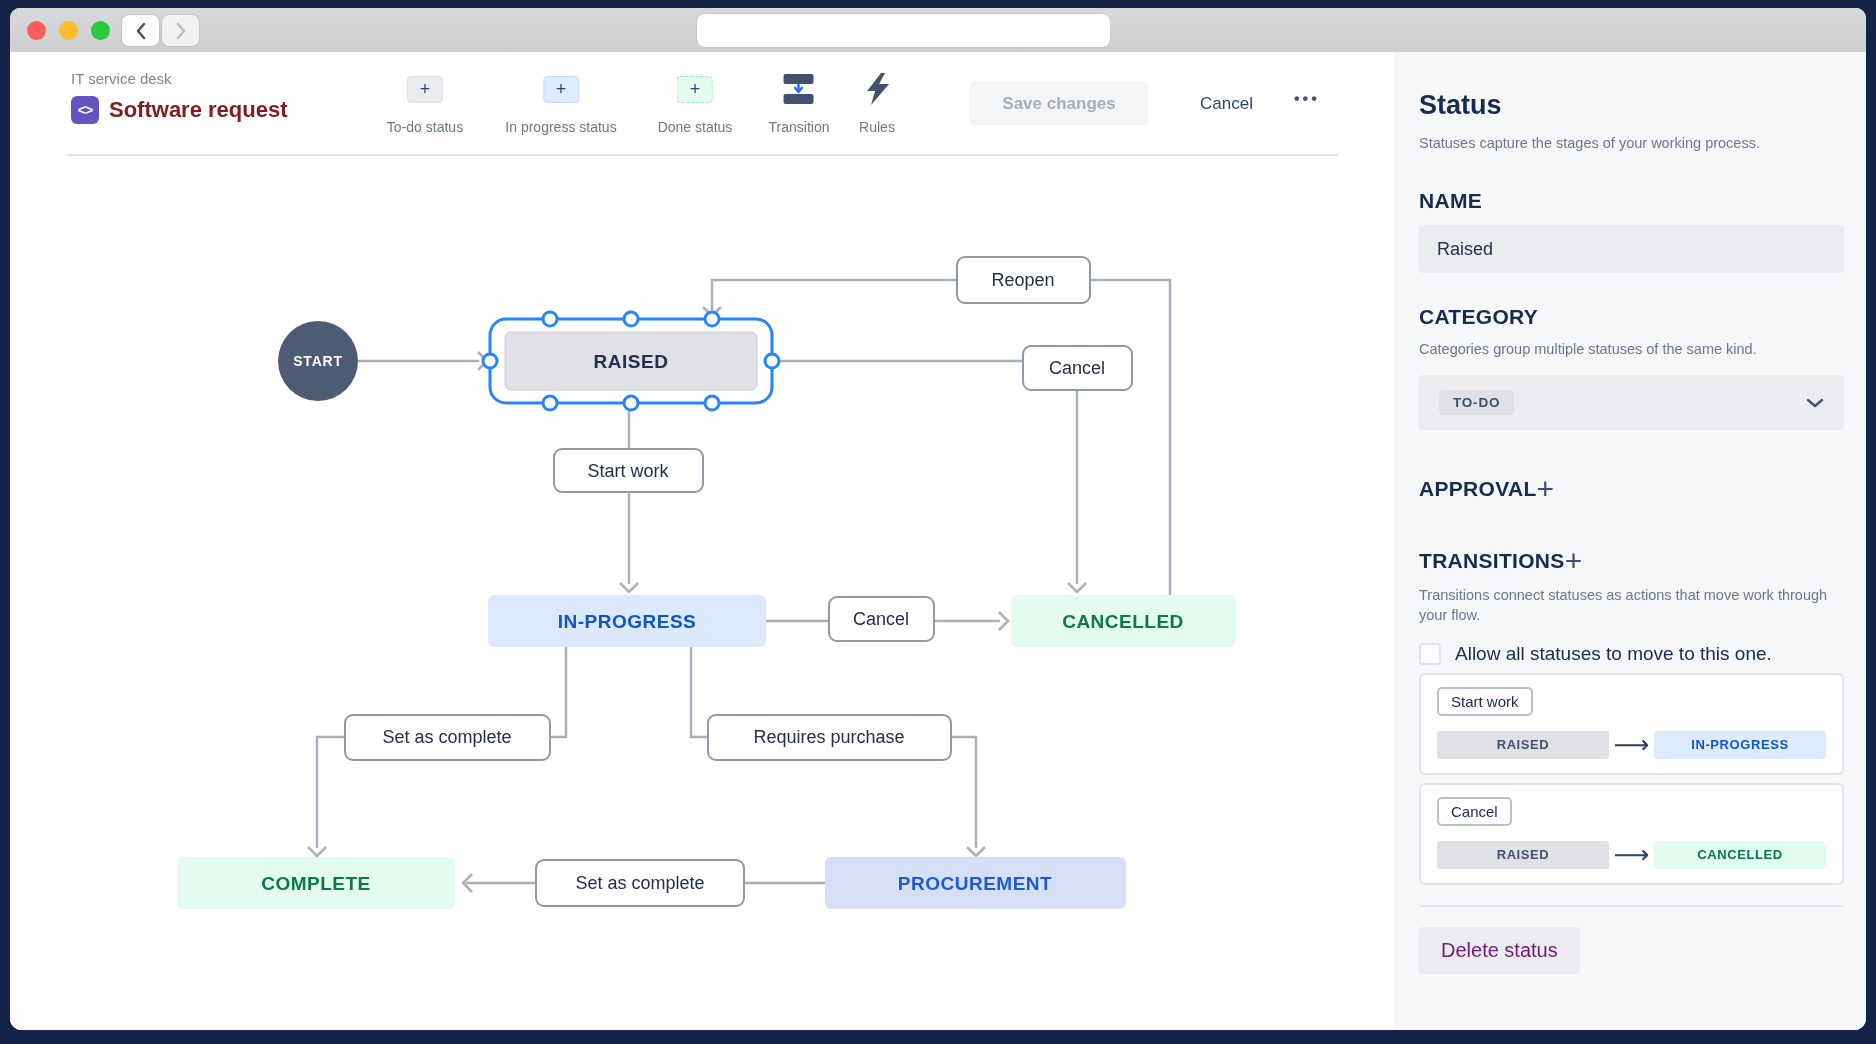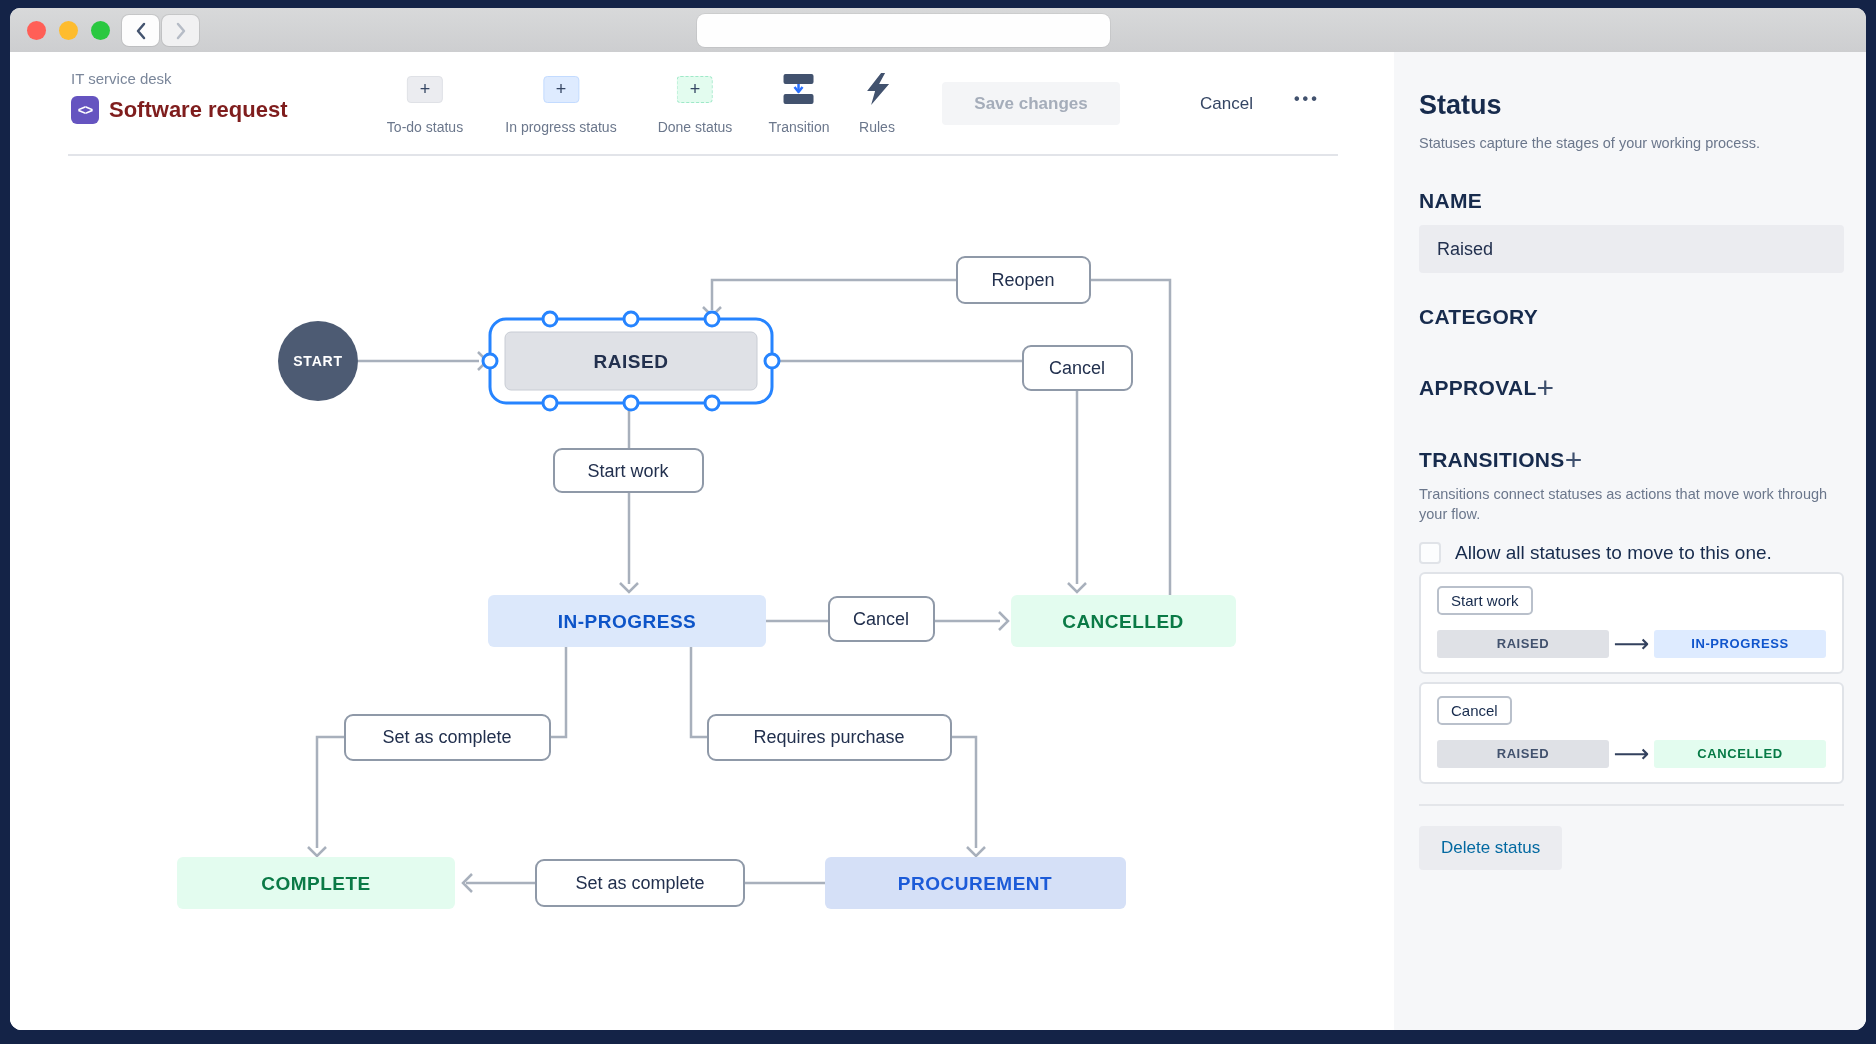--- a/index.html
+++ b/index.html
@@ -47,21 +47,21 @@
   .apptitle{font-size:22px;font-weight:bold;color:#7f1d1d;}
   .tool{position:absolute;top:24px;transform:translateX(-50%);display:flex;flex-direction:column;align-items:center;}
   .chip{width:36px;height:27px;border-radius:4px;display:flex;align-items:center;justify-content:center;
     font-size:18px;color:#344563;box-sizing:border-box;}
   .chip.todo{background:#ebecf0;border:1px solid #dfe1e6;}
   .chip.inprog{background:#deebff;border:1px solid #c3dbff;}
   .chip.done{background:#e3fcef;border:1px dashed #9fe8c8;}
   .toollabel{margin-top:16px;font-size:14px;color:#6b778c;white-space:nowrap;}
   .iconbox{height:30px;display:flex;align-items:center;justify-content:center;margin-top:-2px;}
   .iconbox + .toollabel{margin-top:15px;}
-  .savebtn{position:absolute;left:932px;top:30px;width:178px;height:43px;background:#f4f5f7;border:none;
+  .savebtn{position:absolute;left:960px;top:30px;width:178px;height:43px;background:#f4f5f7;border:none;
     border-radius:4px;color:#a5adba;font-size:17px;font-weight:bold;font-family:inherit;}
   .cancellink{position:absolute;left:1190px;top:42px;font-size:17px;color:#344563;cursor:pointer;}
   .morebtn{position:absolute;left:1284px;top:38px;font-size:16px;font-weight:bold;color:#42526e;letter-spacing:3px;}
   
   svg.diagram{position:absolute;left:0;top:104px;z-index:1;}
   .edge{stroke:#a8b0bc;stroke-width:2.5;fill:none;}
   .lblbox{fill:#ffffff;stroke:#8f99a8;stroke-width:2;}
   .lbltext{fill:#22304e;font-size:18px;font-weight:500;text-anchor:middle;}
   .nodetext{font-size:19px;font-weight:bold;text-anchor:middle;letter-spacing:.5px;}
   
@@ -87,21 +87,21 @@
     font-size:15px;color:#172b4d;background:#fff;}
   .trow{margin-top:14px;display:flex;align-items:center;justify-content:space-between;}
   .tbadge{width:172px;height:28px;border-radius:3px;display:flex;align-items:center;justify-content:center;
     font-size:13px;font-weight:bold;letter-spacing:.6px;}
   .tbadge.gray{background:#dfe1e6;color:#42526e;}
   .tbadge.blue{background:#deebff;color:#1155cc;}
   .tbadge.green{background:#e3fcef;color:#067a46;}
   .tarrow{font-size:25px;color:#33415e;}
   .paneldivider{margin-top:20px;height:2px;background:#e4e6ea;}
   .deletebtn{margin-top:20px;background:#ebecf0;border:none;border-radius:4px;padding:12px 22px;
-    font-family:inherit;font-size:17px;color:#0369a1;cursor:pointer;}
+    font-family:inherit;font-size:20px;color:#701a75;cursor:pointer;}
 </style>
 </head>
 <body>
 
 <div class="window">
 
   <div class="titlebar">
     <div class="light red"></div>
     <div class="light yellow"></div>
     <div class="light green"></div>
@@ -269,20 +269,27 @@
     </div>
 
     <div class="panel">
       <h1>Status</h1>
       <div class="pdesc">Statuses capture the stages of your working process.</div>
 
       <div class="sectionlabel" style="margin-top:36px;">NAME</div>
       <input class="namefield" value="Raised" style="">
 
       <div class="sectionlabel" style="margin-top:32px;">CATEGORY</div>
+      <div class="pdesc" style="margin-top:10px;">Categories group multiple statuses of the same kind.</div>
+      <div class="dropdown">
+        <span class="catbadge">TO-DO</span>
+        <svg width="18" height="10" viewBox="0 0 18 10">
+          <polyline points="2,2 9,8 16,2" fill="none" stroke="#44546f" stroke-width="2.5" stroke-linecap="round" stroke-linejoin="round"></polyline>
+        </svg>
+      </div>
 
       <div class="sectionrow" style="margin-top:47px;">
         <div class="sectionlabel">APPROVAL</div>
         <div class="plus">+</div>
       </div>
 
       <div class="sectionrow" style="margin-top:48px;">
         <div class="sectionlabel">TRANSITIONS</div>
         <div class="plus">+</div>
       </div>

